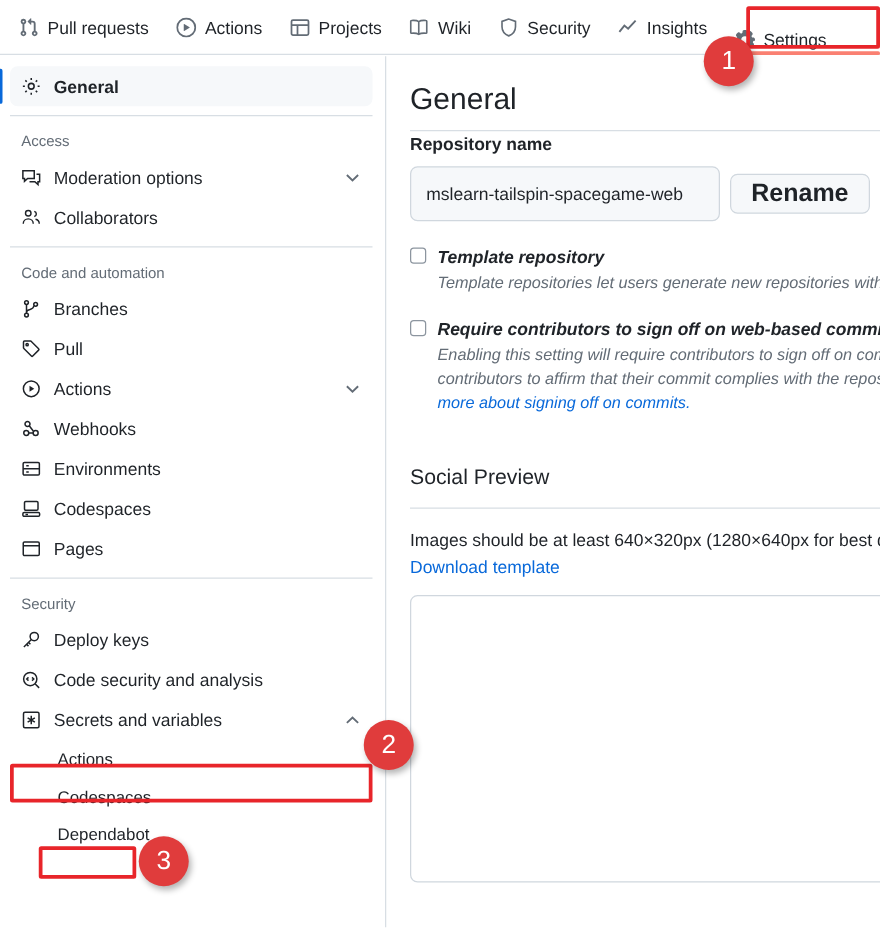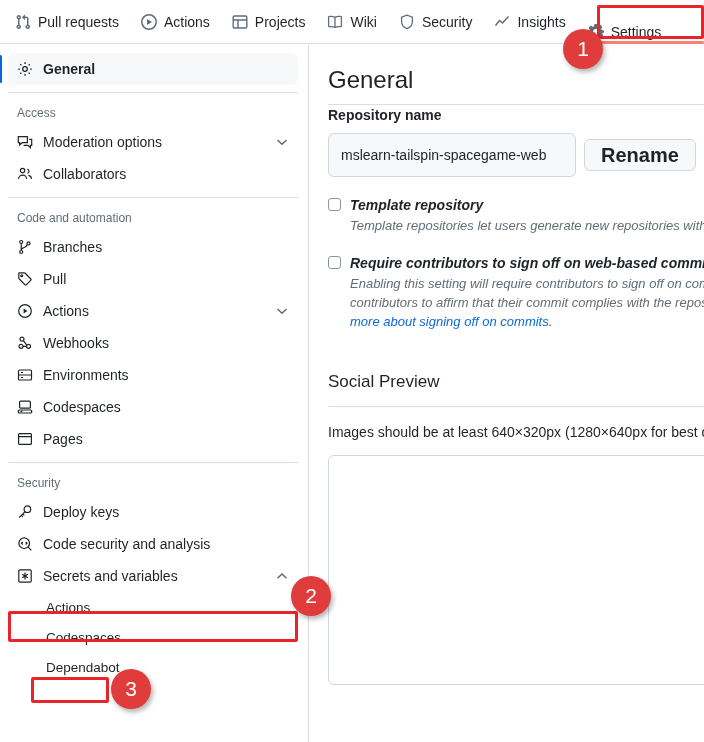--- a/index.html
+++ b/index.html
@@ -394,20 +394,21 @@
           <span class="wrapline">contributors to affirm that their commit complies with the repository</span>
           <span class="wrapline lnk">more about signing off on commits.</span>
         </div>
       </div>
     </div>
 
     <h2 class="h2">Social Preview</h2>
     <div class="rule"></div>
 
     <div class="ptext">Images should be at least 640×320px (1280×640px for best d</div>
+    <div style="font-size:14px;line-height:21px;" class="lnk">Download template</div>
 
     <div class="dropzone"></div>
   </div>
 
   <div class="hl-box" style="left:597px; top:5px; width:107px; height:34px;"></div>
   <div class="hl-box" style="left:8px; top:611px; width:290px; height:31px;"></div>
   <div class="hl-box" style="left:31px; top:677px; width:78px; height:26px;"></div>
 
   <div class="badge" style="left:563px; top:29px; width:40px; height:40px;">1</div>
   <div class="badge" style="left:291px; top:576px; width:40px; height:40px;">2</div>

